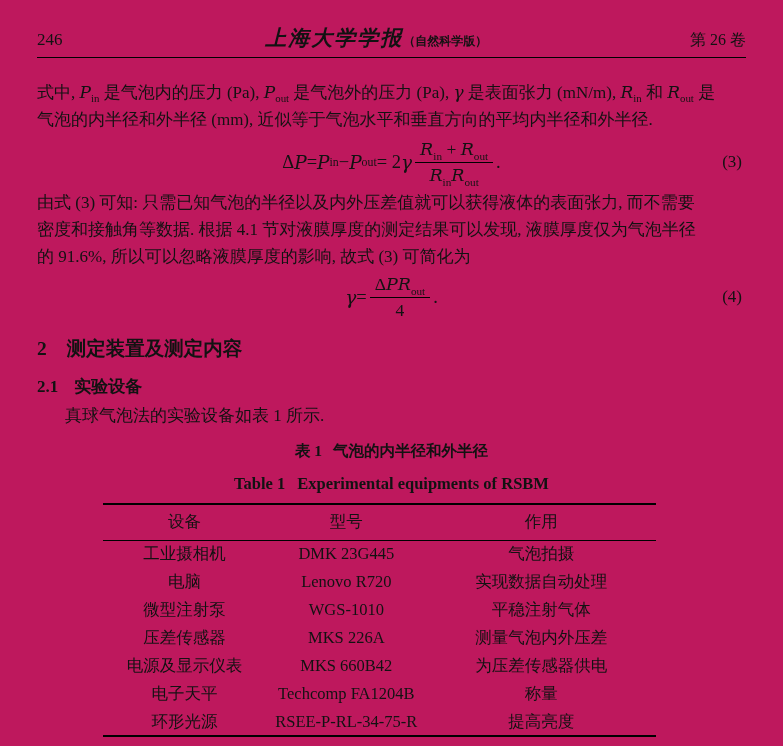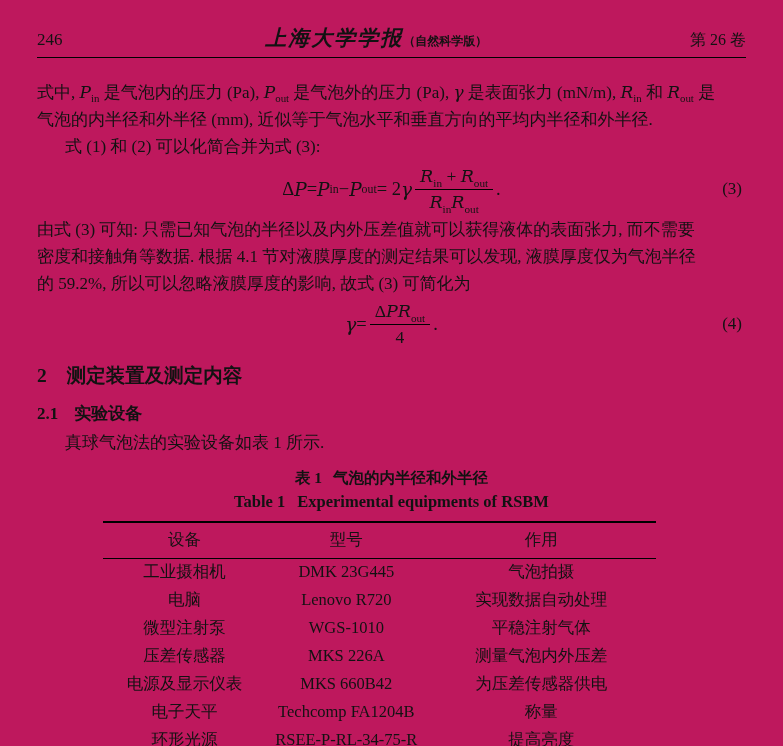--- a/index.html
+++ b/index.html
@@ -78,21 +78,21 @@
   .after-h2 { margin-top: 4px; }
 
   
   .cap-zh {
     margin-top: 12px; text-align: center;
     font-size: 15.5px; font-weight: bold;
     font-family: "Liberation Sans", sans-serif;
   }
   .cap-zh .cap-label { margin-right: 11px; font-family: "Liberation Serif", serif; }
   .cap-en {
-    margin-top: 3px; text-align: center;
+    margin-top: 12px; text-align: center;
     font-size: 16.5px; font-weight: bold;
     font-family: "Liberation Serif", serif;
   }
   .cap-en .cap-label { margin-right: 12px; }
 
   
   .equip-table {
     width: 553px; margin: 9px 0 0 66px;
     border-collapse: collapse;
     border-top: 2.2px solid #000;
@@ -116,21 +116,20 @@
 
   <div class="running-head">
     <span class="page-number">246</span>
     <span class="journal"><span class="journal-name">上海大学学报</span><span class="journal-edition">（自然科学版）</span></span>
     <span class="volume">第 26 卷</span>
   </div>
 
   <div class="bodytext para1">
     <p class="para"><span>式中, </span><span class="mi">P</span><sub>in</sub><span> 是气泡内的压力 (Pa), </span><span class="mi">P</span><sub>out</sub><span> 是气泡外的压力 (Pa), </span><span class="mi">γ</span><span> 是表面张力 (mN/m), </span><span class="mi">R</span><sub>in</sub><span> 和 </span><span class="mi">R</span><sub>out</sub><span> 是</span></p>
     <p class="para">气泡的内半径和外半径 (mm), 近似等于气泡水平和垂直方向的平均内半径和外半径.</p>
-    <p class="para indent">式 (1) 和 (2) 可以化简合并为式 (3):</p>
   </div>
 
   <div class="eq-row eq3-row">
     <span class="eq-body">
         <span>Δ</span>
         <span class="mi">P</span>
         <span> = </span>
         <span class="mi">P</span>
         <sub>in</sub>
         <span> − </span>
@@ -143,21 +142,21 @@
           <span class="den"><span class="mi">R</span><sub>in</sub><span class="mi">R</span><sub>out</sub></span>
         </span>
         <span>.</span>
       </span>
     <span class="eq-num">(3)</span>
   </div>
 
   <div class="bodytext">
     <p class="para">由式 (3) 可知: 只需已知气泡的半径以及内外压差值就可以获得液体的表面张力, 而不需要</p>
     <p class="para">密度和接触角等数据. 根据 4.1 节对液膜厚度的测定结果可以发现, 液膜厚度仅为气泡半径</p>
-    <p class="para">的 59.2%, 所以可以忽略液膜厚度的影响, 故式 (3) 可简化为</p>
+    <p class="para">的 91.6%, 所以可以忽略液膜厚度的影响, 故式 (3) 可简化为</p>
   </div>
 
   <div class="eq-row eq4-row">
     <span class="eq-body">
         <span class="mi">γ</span>
         <span> = </span>
         <span class="frac">
           <span class="num"><span>Δ</span><span class="mi">P</span><span class="mi">R</span><sub>out</sub></span>
           <span class="den">4</span>
         </span>

